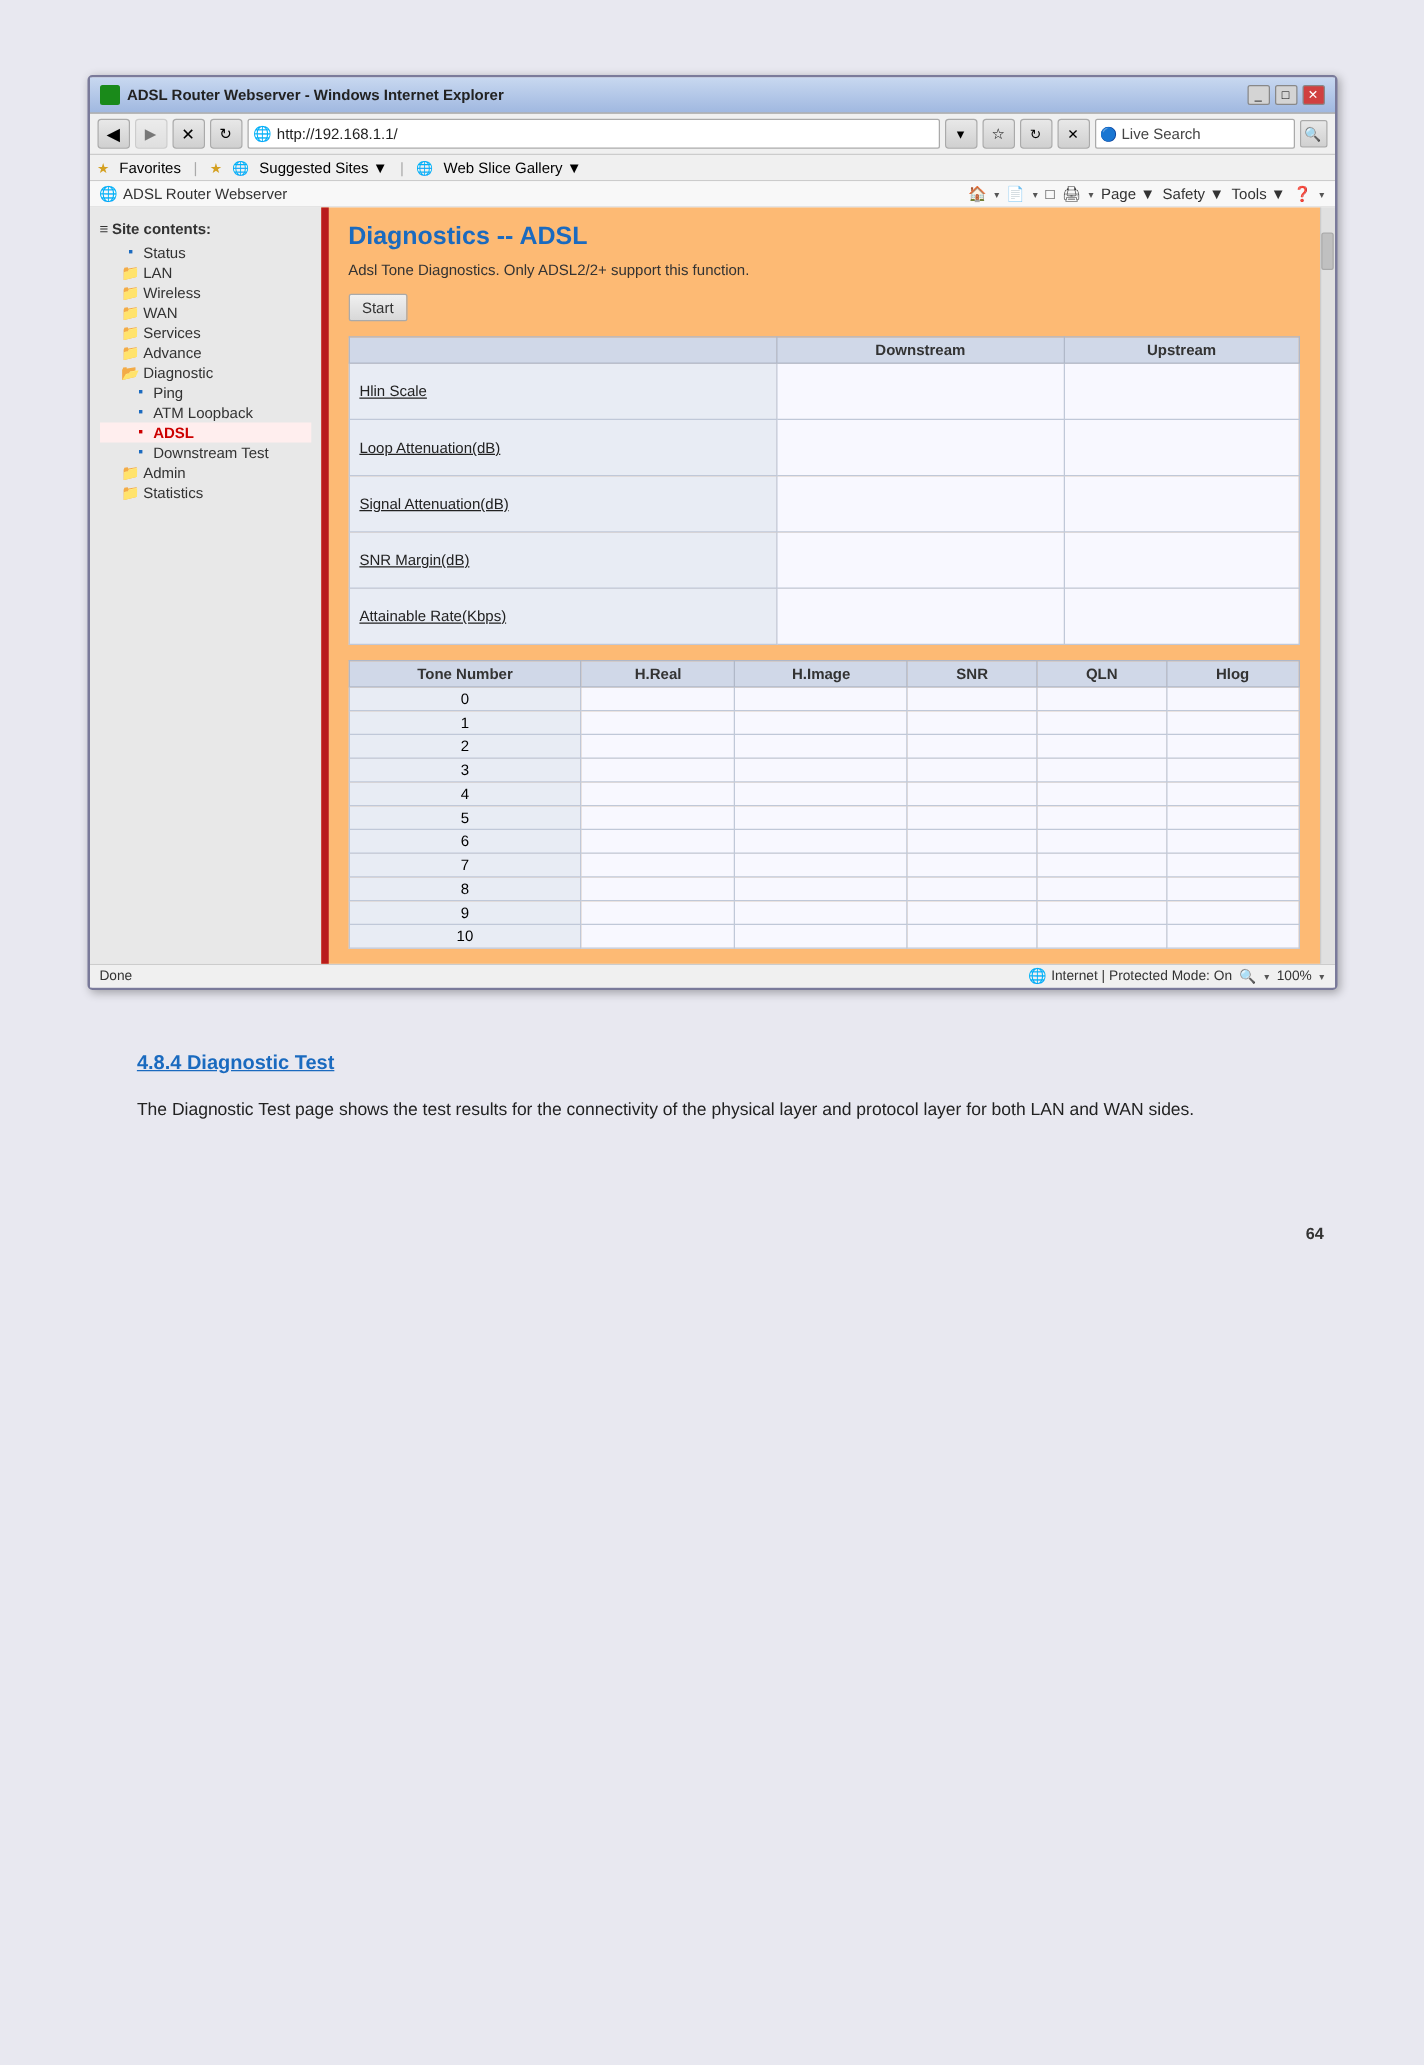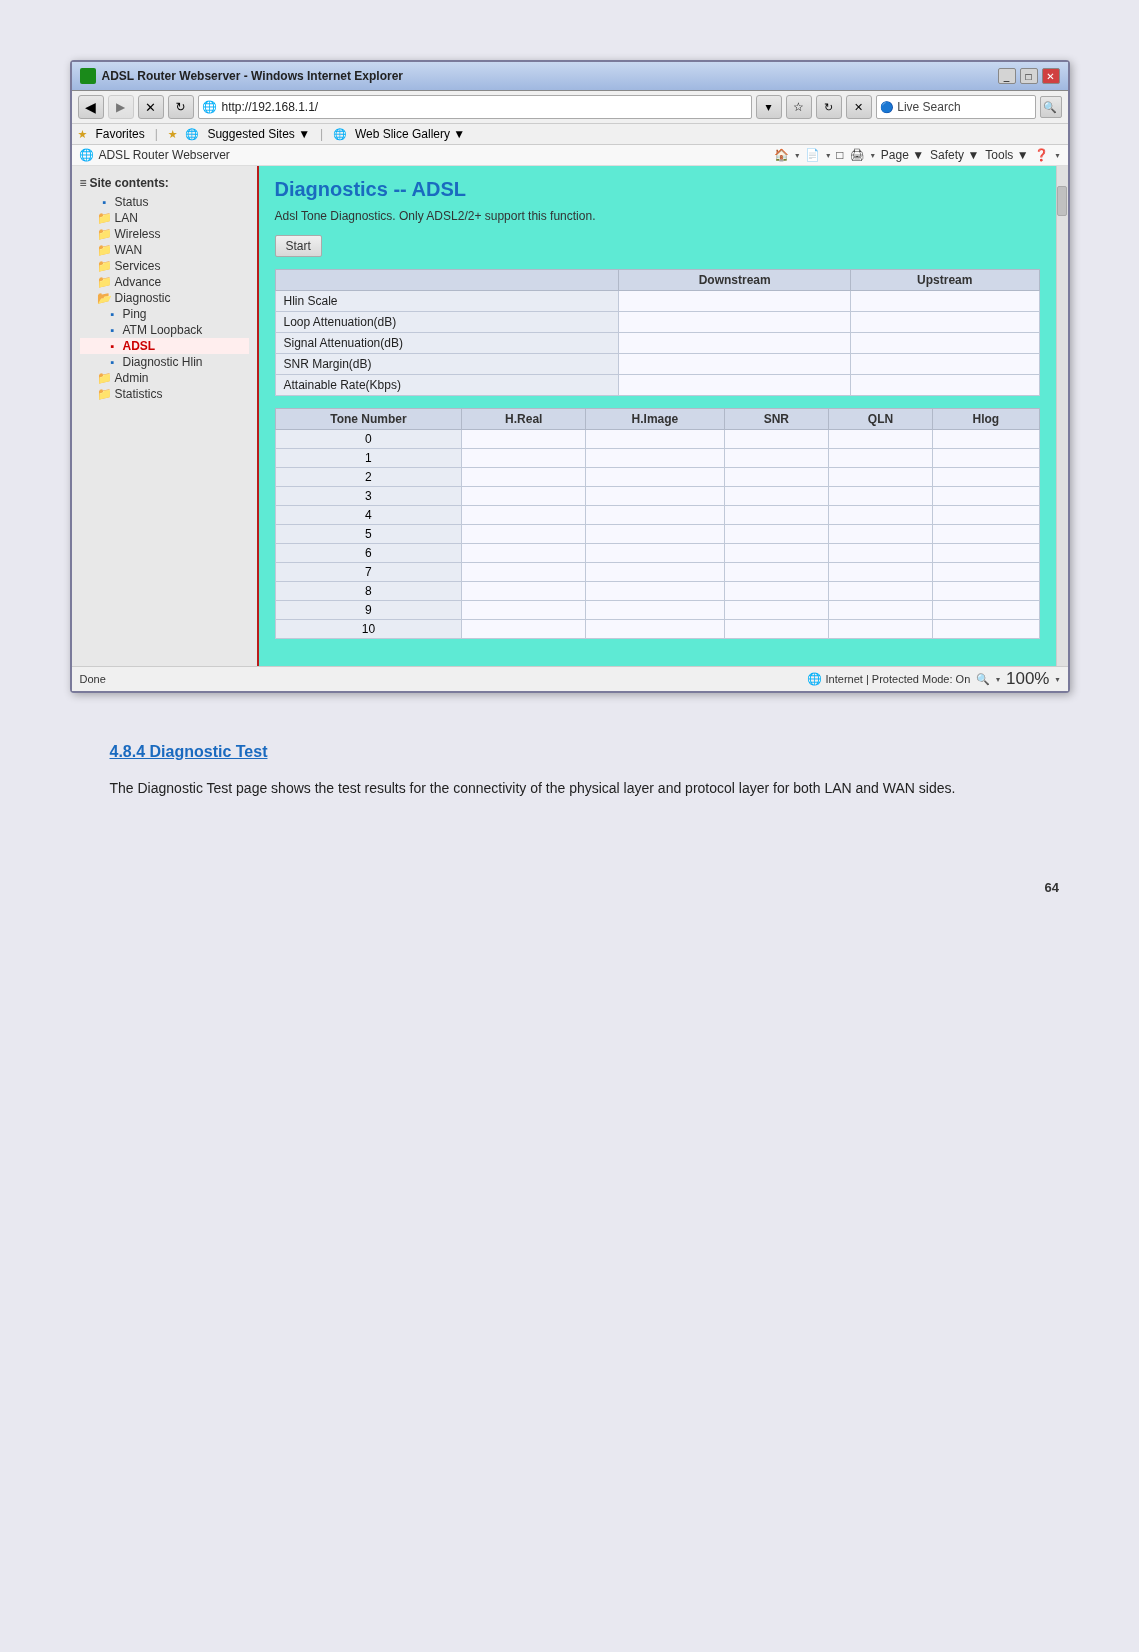--- a/index.html
+++ b/index.html
@@ -206,23 +206,23 @@
       font-size: 10px;
     }
     .folder-icon { color: #e8a020; font-size: 12px; }
     .page-icon { color: #1a6abf; font-size: 11px; }
     .page-icon-red { color: #cc0000; font-size: 11px; }
     .folder-open { color: #e8a020; font-size: 12px; }
 
     
     .main-panel {
       flex: 1;
-      background: #5eead4;
+      background: #fdba74;
       padding: 12px 16px;
-      border-left: 2px solid #b91c1c;
+      border-left: 6px solid #b91c1c;
     }
 
     .diag-title {
       font-size: 20px;
       font-weight: bold;
       color: #1a6abf;
       margin-bottom: 8px;
     }
     .diag-subtitle {
       font-size: 12px;
@@ -250,22 +250,23 @@
     .metrics-table th {
       background: #d0d8e8;
       border: 1px solid #b0b8c8;
       padding: 3px 8px;
       text-align: center;
       font-weight: bold;
       color: #333;
     }
     .metrics-table td {
       border: 1px solid #c0c8d8;
-      padding: 3px 8px;
+      padding: 15px 8px;
       background: #f8f8ff;
+      text-decoration: underline;
     }
     .metrics-table td.label-cell {
       background: #e8ecf4;
       font-weight: normal;
       color: #222;
     }
 
     
     .tone-table {
       width: 100%;
@@ -301,21 +302,21 @@
       justify-content: space-between;
       font-size: 11px;
       color: #333;
     }
     .status-left { display: flex; align-items: center; gap: 4px; }
     .status-right { display: flex; align-items: center; gap: 6px; }
     .status-internet {
       display: flex; align-items: center; gap: 3px;
     }
     .globe-icon { color: #1a8a1a; font-size: 12px; }
-    .zoom-text { font-size: 17px; }
+    .zoom-text { font-size: 11px; }
 
     
     .scroll-indicator {
       width: 12px;
       background: #e0e0e0;
       border-left: 1px solid #ccc;
       display: flex;
       flex-direction: column;
       align-items: center;
       padding: 0;
@@ -484,21 +485,21 @@
       <div class="sidebar-item indent2">
         <span class="sidebar-icon page-icon">▪</span>
         <span>ATM Loopback</span>
       </div>
       <div class="sidebar-item indent2 active">
         <span class="sidebar-icon page-icon-red">▪</span>
         <span>ADSL</span>
       </div>
       <div class="sidebar-item indent2">
         <span class="sidebar-icon page-icon">▪</span>
-        <span>Diagnostic Hlin</span>
+        <span>Downstream Test</span>
       </div>
       <div class="sidebar-item indent1">
         <span class="sidebar-icon folder-icon">📁</span>
         <span>Admin</span>
       </div>
       <div class="sidebar-item indent1">
         <span class="sidebar-icon folder-icon">📁</span>
         <span>Statistics</span>
       </div>
     </div>

